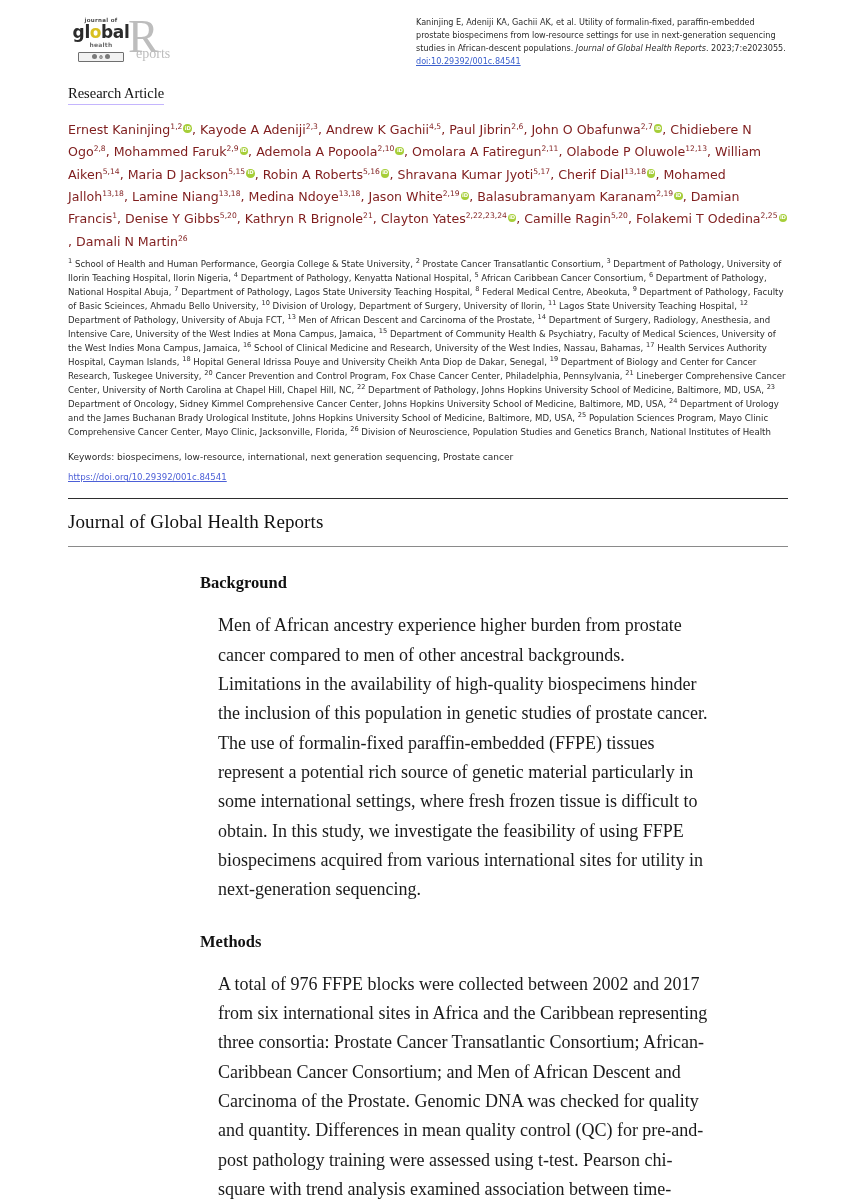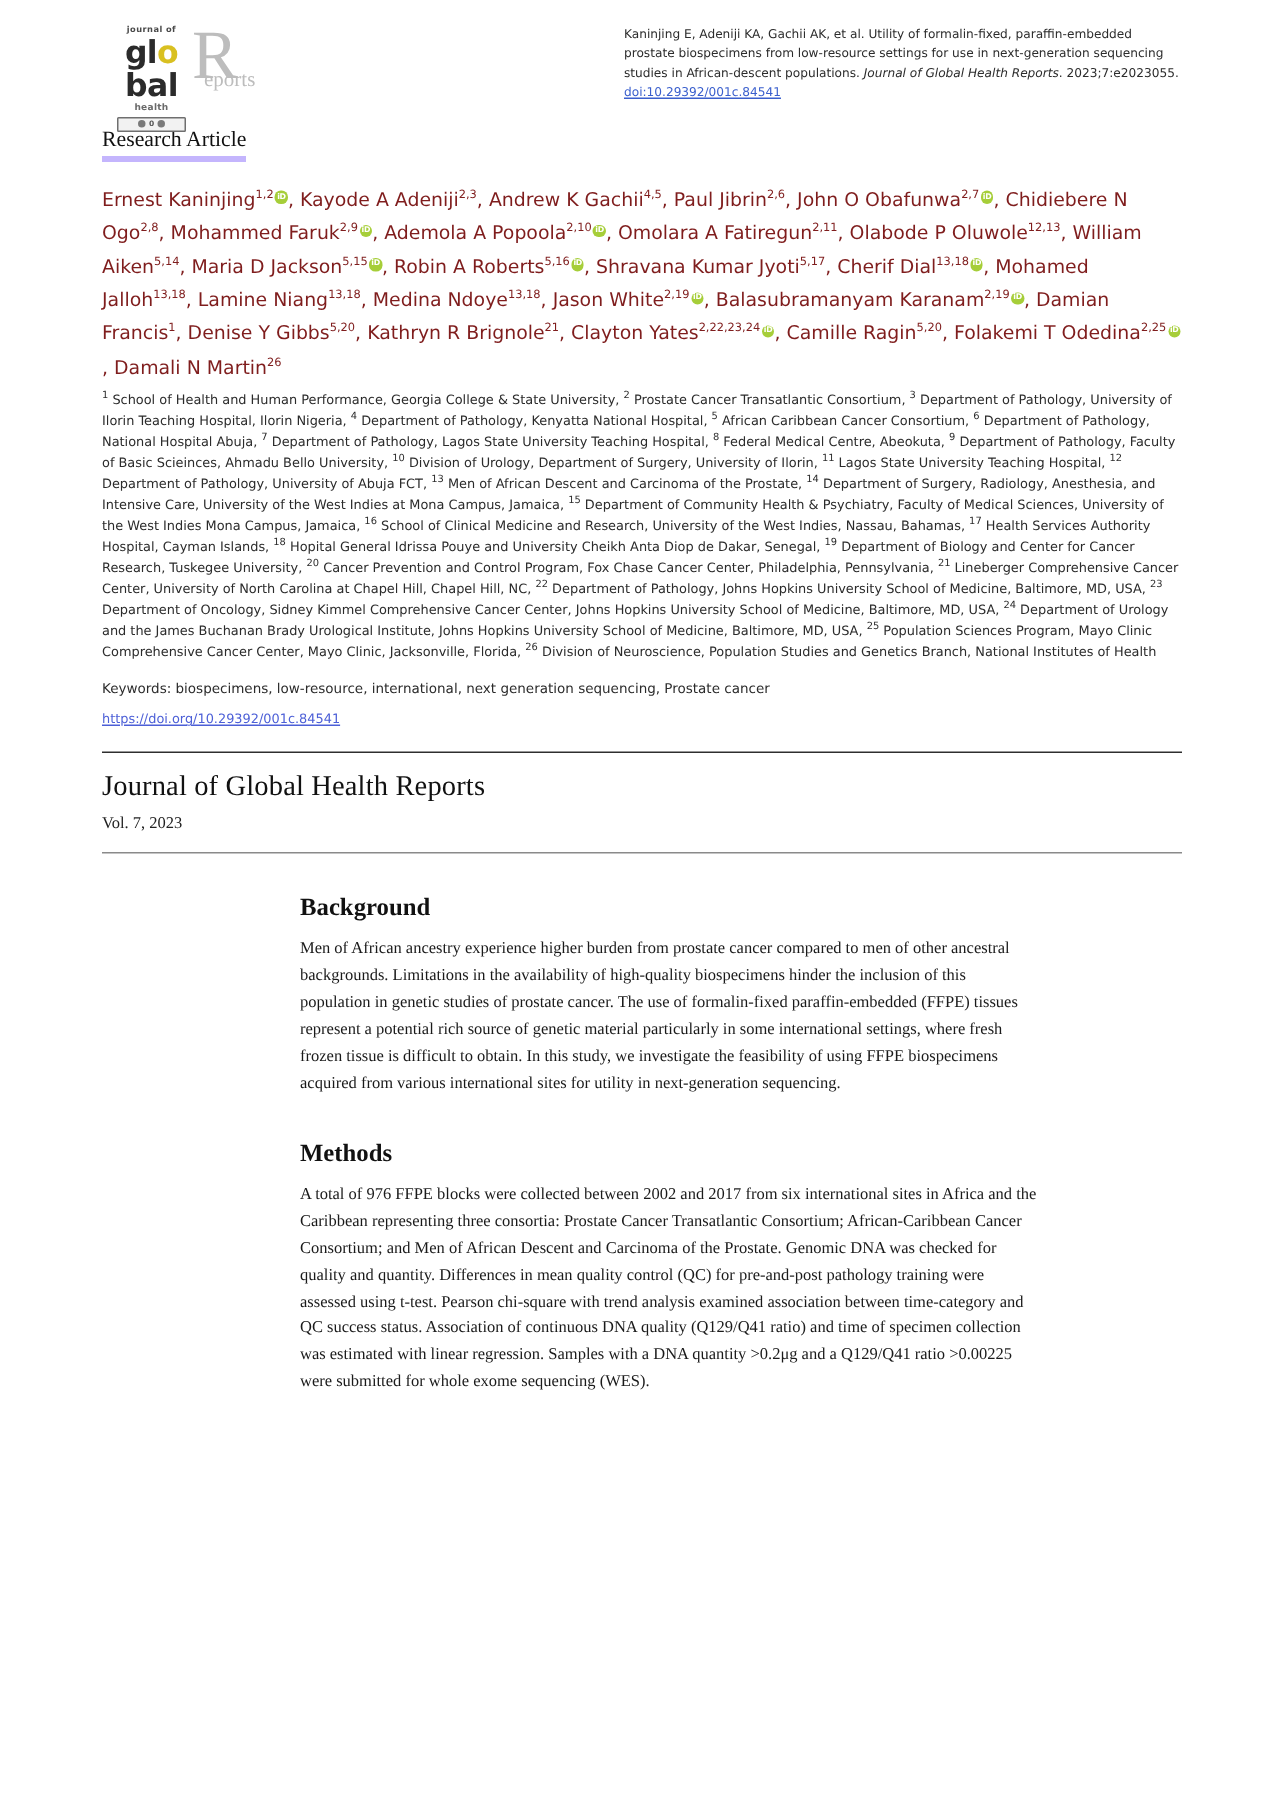--- a/index.html
+++ b/index.html
@@ -31,21 +31,21 @@
   .logo-left {
     position: absolute; left: 2px; top: 4px; width: 62px;
     text-align: center;
     font-family: "DejaVu Sans", sans-serif;
   }
   .logo-journal-of {
     font-size: 5.5px; letter-spacing: .3px; color: #4a4a4a;
     font-weight: 700; line-height: 1;
   }
   .logo-global {
-    font-size: 21px; font-weight: 700; color: #2b2b2b;
+    font-size: 17px; font-weight: 700; color: #2b2b2b;
     line-height: 1.05; letter-spacing: -0.4px;
   }
   .logo-global .o {
     display: inline-block; color: #d9c021;
   }
   .logo-health {
     font-size: 6px; letter-spacing: .2px; color: #6a6a6a;
     font-weight: 700; line-height: 1.2;
   }
   .logo-bar {
@@ -87,21 +87,21 @@
   .citation i { font-style: italic; }
   .citation a { color: #3a5fcd; text-decoration: underline; }
 
   
   .content { padding: 0 62px 0 68px; }
 
   .kicker {
     font-size: 14.5px;
     margin-top: 14px;
     display: inline-block;
-    border-bottom: 4px solid #c4b5fd;
+    border-bottom: 1px solid #c4b5fd;
     padding-bottom: 1px;
     line-height: 1.3;
     color: #111;
   }
 
   h1.title {
     font-size: 27.5px;
     font-weight: 700;
     line-height: 1.30;
     margin: 12px 0 0 0;
@@ -187,23 +187,23 @@
 
   h2.section {
     font-size: 16.5px;
     font-weight: 700;
     margin: 0 0 9px 0;
     color: #111;
   }
   h2.section.spaced { margin-top: 27px; }
 
   p.para {
-    font-size: 11px;
+    font-size: 18px;
     line-height: 1.63;
-    margin: 0;
+    margin: 18px;
     color: #1a1a1a;
     max-width: 492px;
   }
 </style>
 </head>
 <body>
 
 <div class="page">
 
   <div class="header">
@@ -240,21 +240,20 @@
 
     <div class="keywords">Keywords: biospecimens, low-resource, international, next generation sequencing, Prostate cancer</div>
 
     <div class="doi-link">
       <a href="#">https://doi.org/10.29392/001c.84541</a>
     </div>
 
     <hr class="rule">
 
     <div class="journal-name">Journal of Global Health Reports</div>
-    <div class="journal-vol">Vol. 7, 2023</div>
 
     <hr class="rule thin">
   </div>
 
   <div class="body-wrap">
       <h2 class="section">Background</h2>
       <p class="para">Men of African ancestry experience higher burden from prostate cancer compared to men of other ancestral backgrounds. Limitations in the availability of high-quality biospecimens hinder the inclusion of this population in genetic studies of prostate cancer. The use of formalin-fixed paraffin-embedded (FFPE) tissues represent a potential rich source of genetic material particularly in some international settings, where fresh frozen tissue is difficult to obtain. In this study, we investigate the feasibility of using FFPE biospecimens acquired from various international sites for utility in next-generation sequencing.</p>
       <h2 class="section spaced">Methods</h2>
       <p class="para">A total of 976 FFPE blocks were collected between 2002 and 2017 from six international sites in Africa and the Caribbean representing three consortia: Prostate Cancer Transatlantic Consortium; African-Caribbean Cancer Consortium; and Men of African Descent and Carcinoma of the Prostate. Genomic DNA was checked for quality and quantity. Differences in mean quality control (QC) for pre-and-post pathology training were assessed using t-test. Pearson chi-square with trend analysis examined association between time-category and QC success status. Association of continuous DNA quality (Q129/Q41 ratio) and time of specimen collection was estimated with linear regression. Samples with a DNA quantity &gt;0.2μg and a Q129/Q41 ratio &gt;0.00225 were submitted for whole exome sequencing (WES).</p>
     </div>

